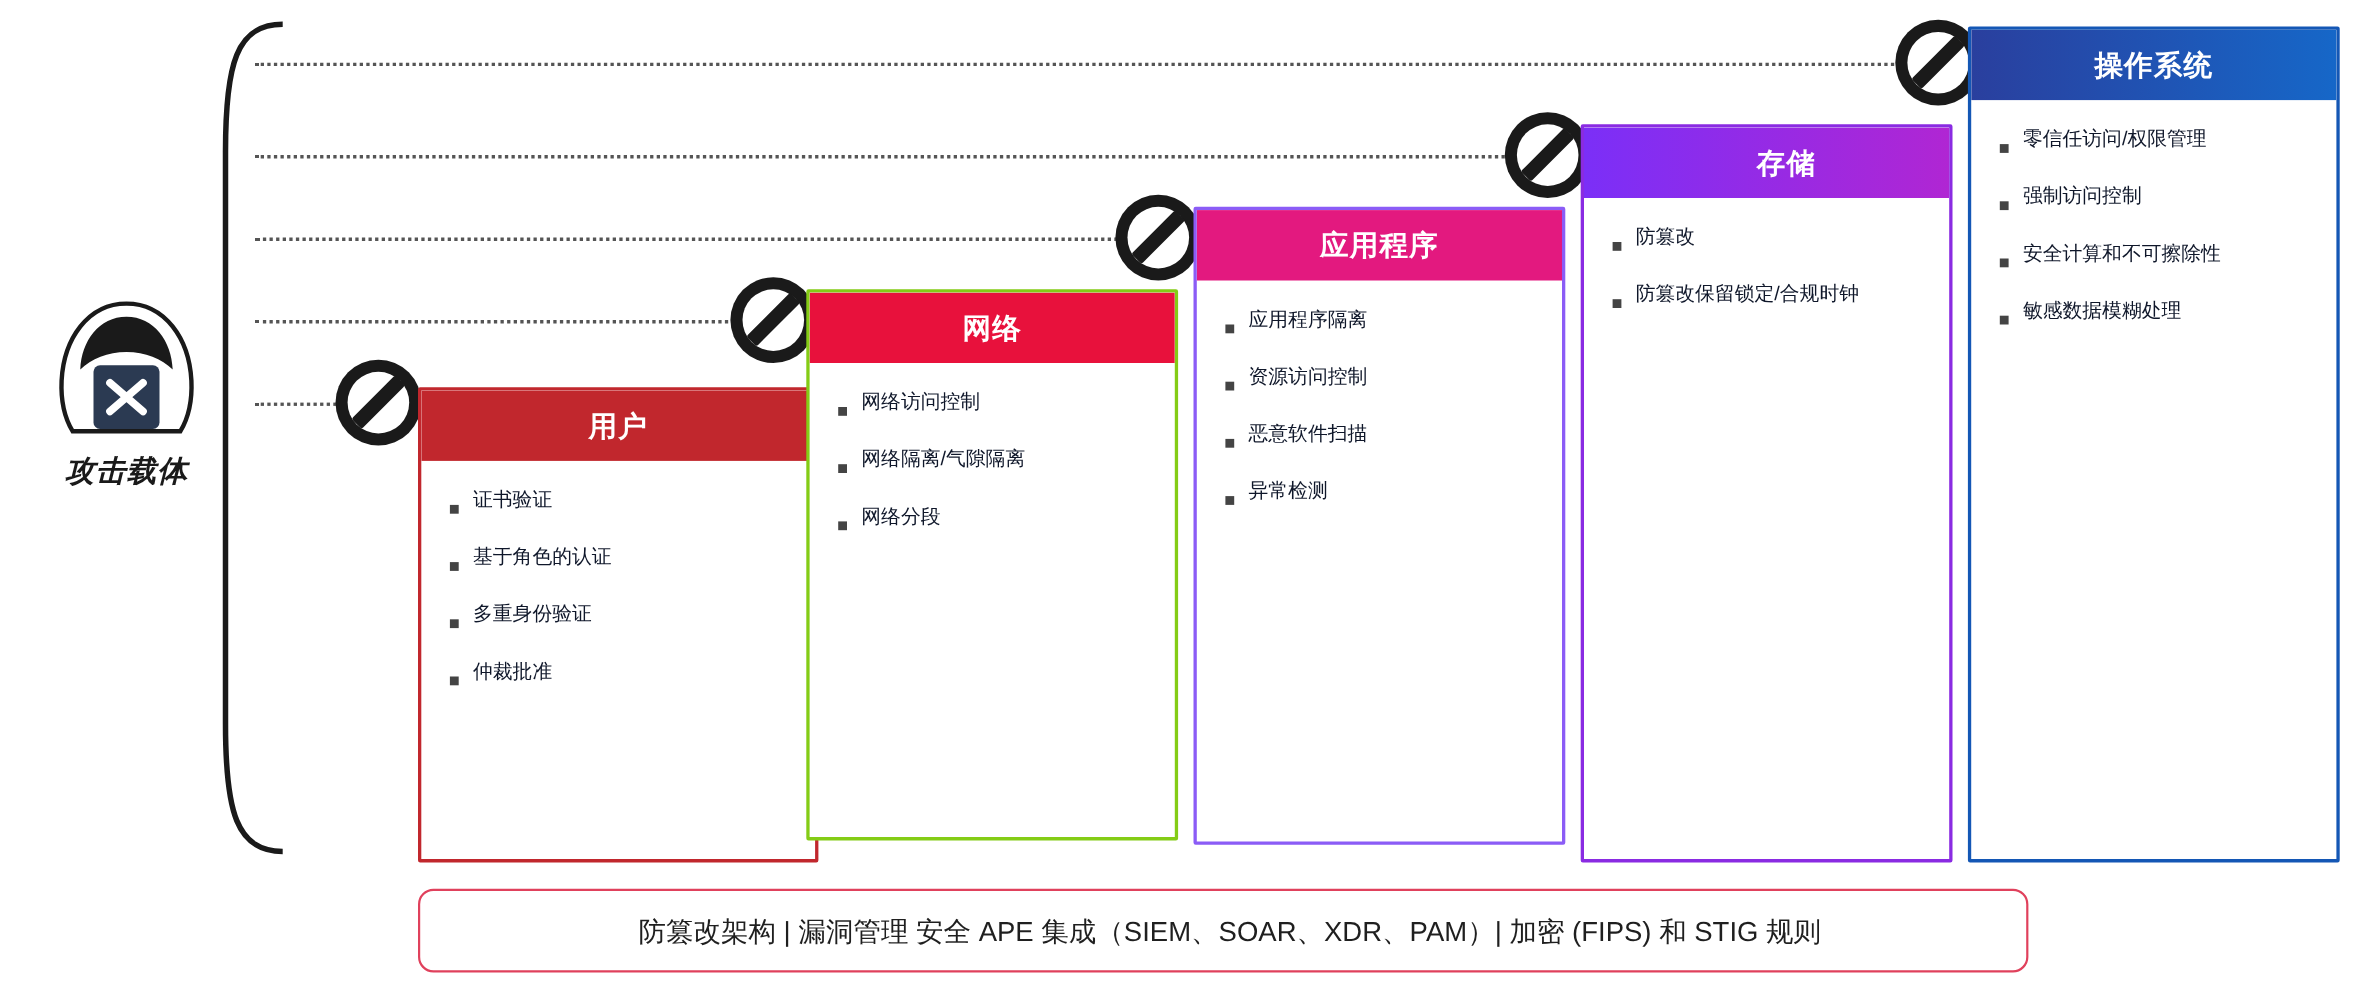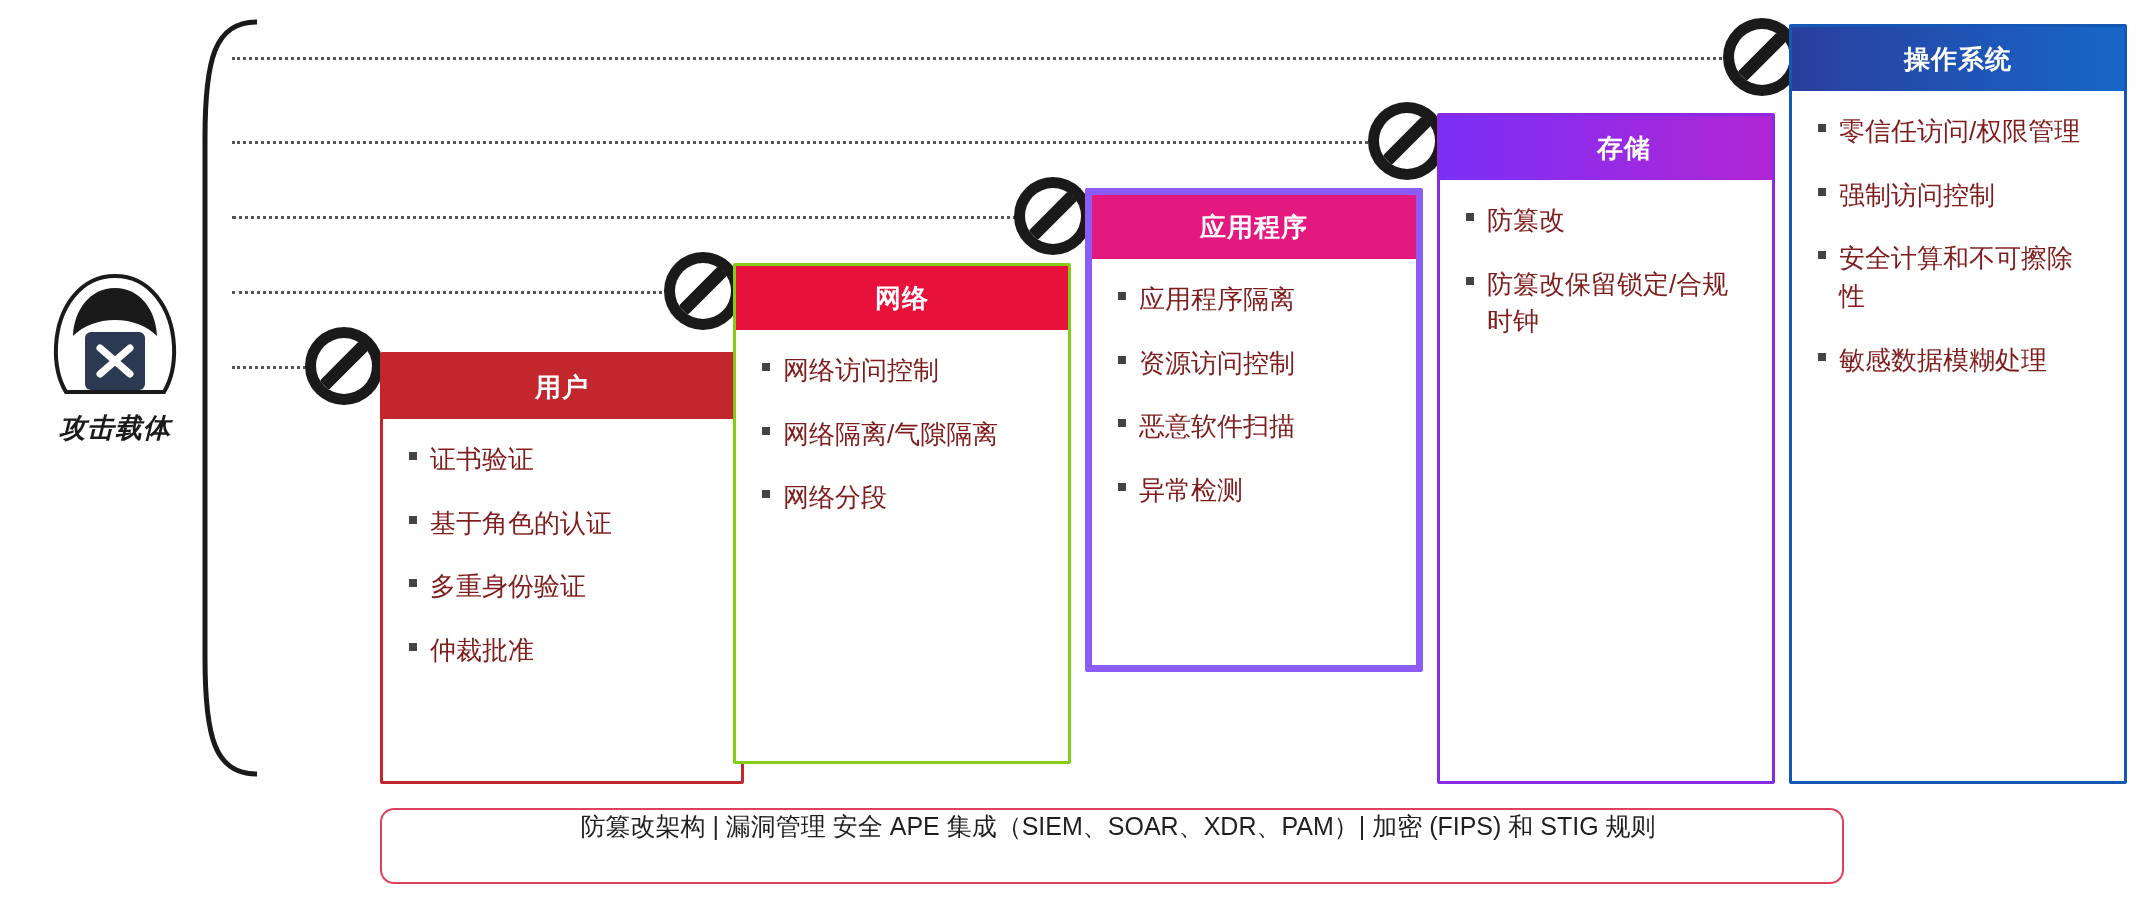--- a/index.html
+++ b/index.html
@@ -105,24 +105,24 @@
     color: #ffffff;
     font-size: 26px;
     font-weight: bold;
     letter-spacing: 1px;
   }
   .pillar-body {
     padding: 22px 26px 10px 26px;
   }
   .pillar-item {
     display: flex;
-    align-items: flex-start;
+    align-items: flex-end;
     margin-bottom: 26px;
-    font-size: 26px;
-    color: #7f1d1d;
+    font-size: 18px;
+    color: #0f172a;
     line-height: 1.45;
   }
   .bullet {
     width: 8px;
     height: 8px;
     background: #444;
     margin-top: 11px;
     margin-right: 13px;
     flex: 0 0 auto;
   }
@@ -130,21 +130,21 @@
   
   #footer {
     position: absolute;
     left: 380px;
     top: 808px;
     width: 1464px;
     height: 76px;
     border: 2px solid #e0415c;
     border-radius: 14px;
     display: flex;
-    align-items: flex-start;
+    align-items: center;
     justify-content: center;
     box-sizing: border-box;
     background: #ffffff;
     padding-left: 12px;
   }
   #footer .txt {
     font-size: 25px;
     color: #1f1f1f;
   }
 </style>
@@ -233,21 +233,21 @@
         <span class="bullet"></span>
         <span>网络隔离/气隙隔离</span>
       </div>
       <div class="pillar-item">
         <span class="bullet"></span>
         <span>网络分段</span>
       </div>
     </div>
   </div>
 
-  <div class="pillar" style="left:1085px; top:188px; width:338px; height:484px; border:7px solid #8b5cf6;">
+  <div class="pillar" style="left:1085px; top:188px; width:338px; height:580px; border:3px solid #8b5cf6;">
     <div class="pillar-head" style="background:#e3197f;">
       <span>应用程序</span>
     </div>
     <div class="pillar-body">
       <div class="pillar-item">
         <span class="bullet"></span>
         <span>应用程序隔离</span>
       </div>
       <div class="pillar-item">
         <span class="bullet"></span>

